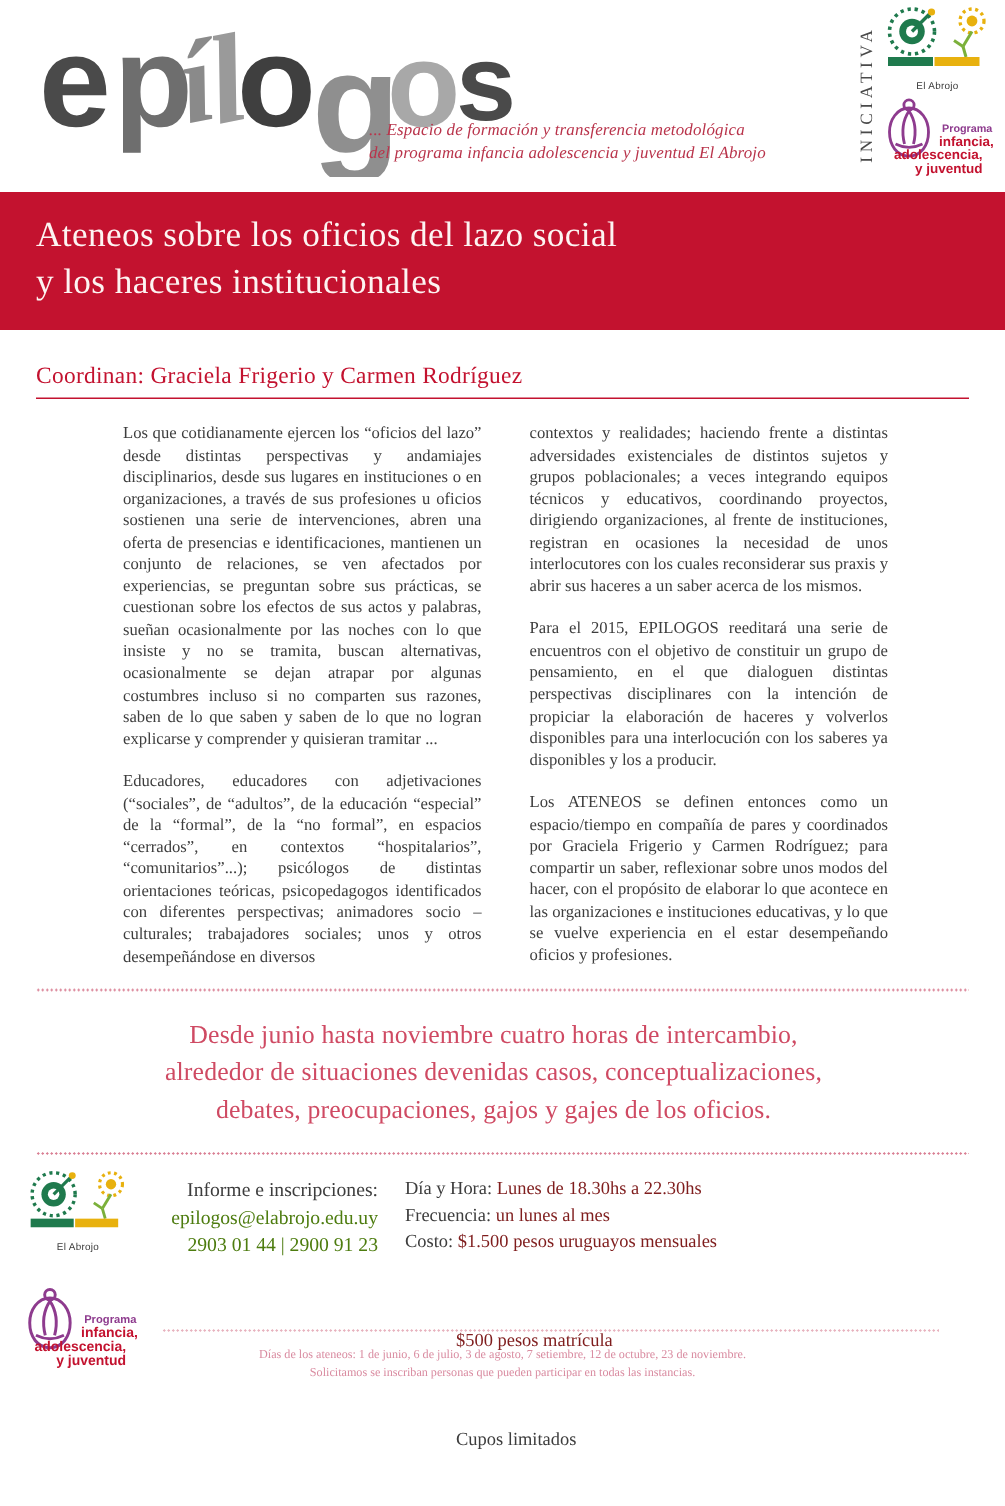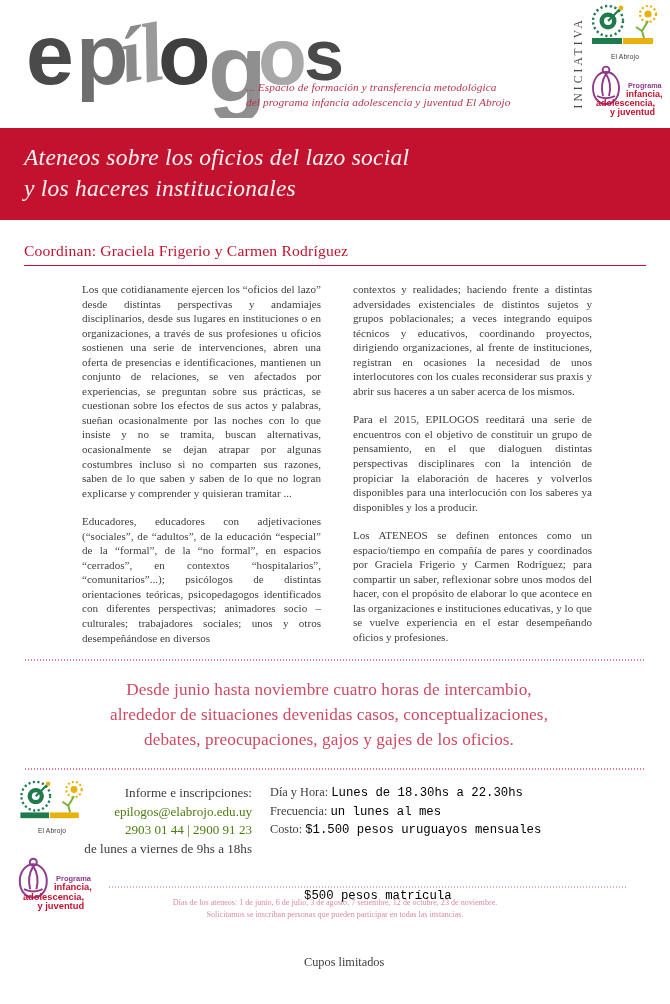--- a/index.html
+++ b/index.html
@@ -75,21 +75,20 @@
     width: 670px;
     padding: 14px 0 16px 24px;
     color: #fdf4f2;
   }
   .banner-line {
     font-family: "Liberation Serif", serif;
     font-size: 23.5px;
     line-height: 31px;
     letter-spacing: .25px;
     font-weight: 400;
-    font-style: italic;
   }
 
   
   .coordinan-block {
     padding: 22px 24px 0 24px;
   }
   .coordinan {
     display: inline-block;
     font-family: "Liberation Serif", serif;
     font-size: 15.6px;
@@ -172,21 +171,21 @@
     color: #3d3d3d;
   }
   .foot-left .red { color: #4d7c0f; }
   .foot-right {
     width: 272px;
     font-family: "Liberation Serif", serif;
     font-size: 12.3px;
     line-height: 17.6px;
     color: #3d3d3d;
   }
-  .foot-right .red { color: #000000; font-family: Liberation Mono, monospace; }
+  .foot-right .red { color: #7f1d1d; }
   .foot-right .indent { padding-left: 34px; margin-top: 48px; }
   .foot-right .label { color: #3d3d3d; }
 
   .bottom-dates {
     position: absolute;
     left: 0; right: 0; bottom: 10px;
     text-align: center;
     font-family: "Liberation Serif", serif;
     font-size: 8.1px;
     line-height: 11.6px;
@@ -345,21 +344,20 @@
         </g>
       </svg>
     </div>
   </div>
 
   <div class="footer-cols">
     <div class="foot-left">
       <div>Informe e inscripciones:</div>
       <div class="red">epilogos@elabrojo.edu.uy</div>
       <div class="red">2903 01 44 | 2900 91 23</div>
-      <div>de lunes a viernes de 9hs a 18hs</div>
     </div>
 
     <div class="foot-right">
       <div>
         <span class="label">Día y Hora:</span>
         <span class="red">Lunes de 18.30hs a 22.30hs</span>
       </div>
       <div>
         <span class="label">Frecuencia:</span>
         <span class="red">un lunes al mes</span>

